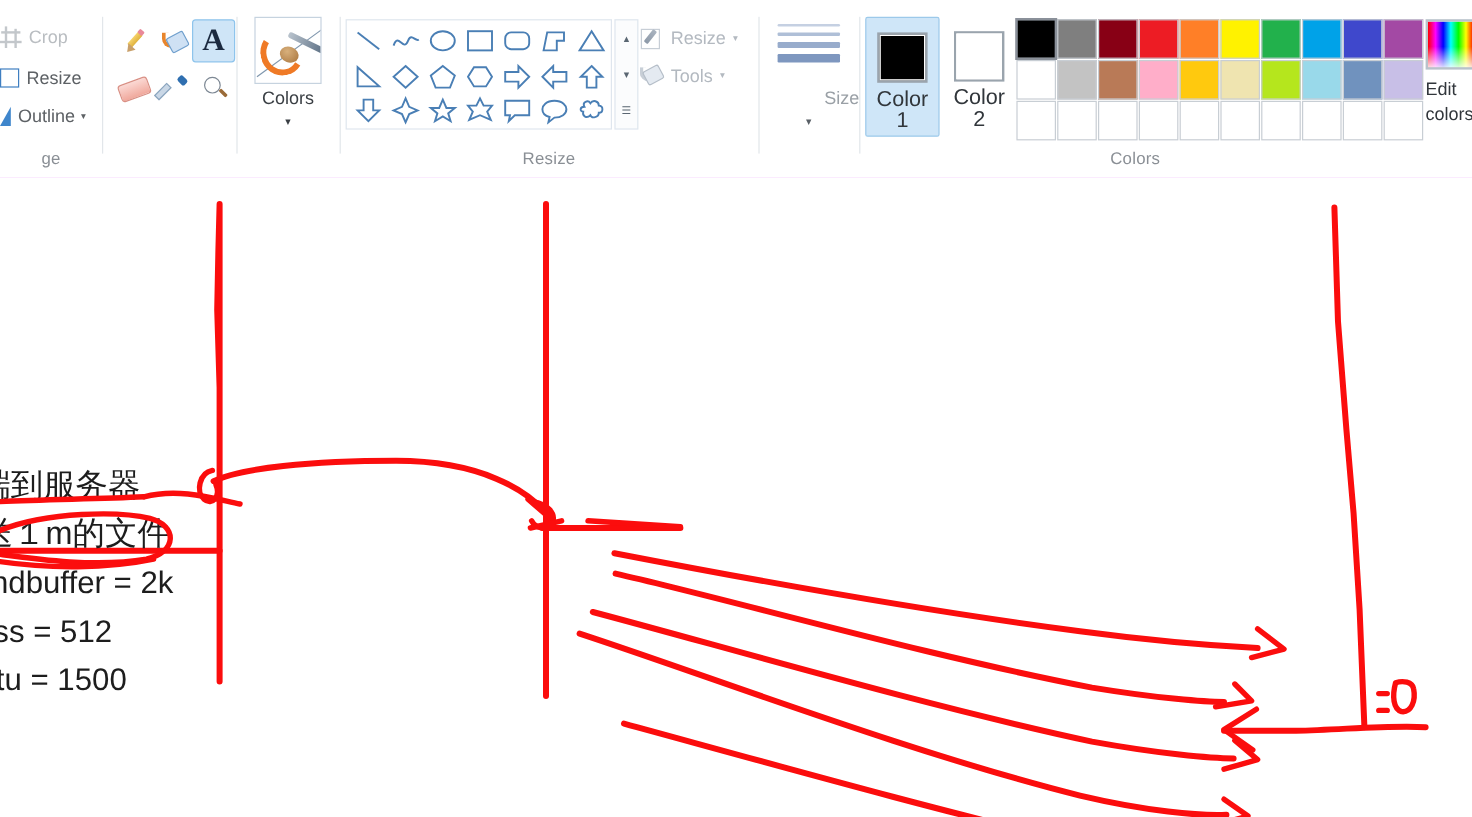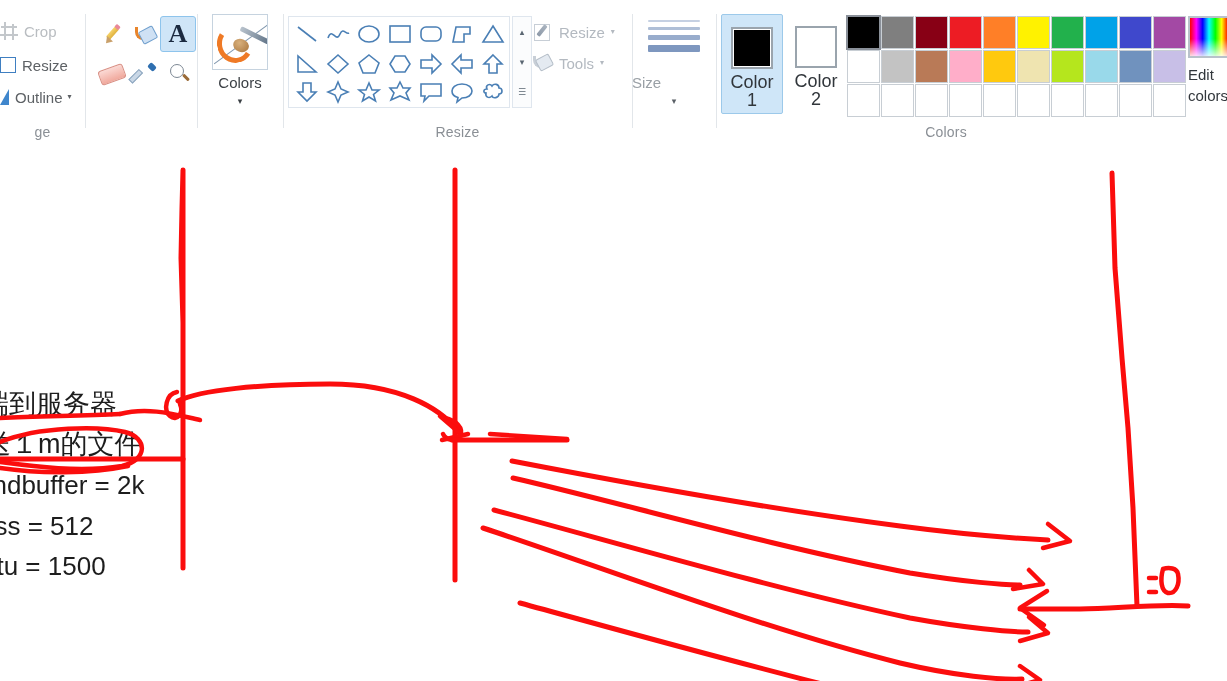--- a/index.html
+++ b/index.html
@@ -123,21 +123,21 @@
   .ico-fillsm .can{position:absolute;left:4px;top:2px;width:13px;height:11px;
     background:#e4eaf1;border:1.3px solid #b5bec8;transform:rotate(-28deg);border-radius:2px;}
   .ico-fillsm .drip{position:absolute;left:0;top:2px;width:5px;height:9px;
     border-left:3px solid #c8cfd7;border-bottom:3px solid #c8cfd7;border-radius:0 0 0 8px;}
 
   
   #g-size{left:632px;width:84px;}
   #sep-size{left:632px;}
   #size-icon{position:absolute;left:648px;top:20px;width:52px;height:46px;}
   #size-icon i{display:block;width:52px;background:#7e97bf;margin-bottom:5px;border-radius:1px;}
-  .size-label{position:absolute;left:632px;top:74px;width:84px;text-align:left;
+  .size-label{position:absolute;left:632px;top:74px;width:84px;text-align:right;
     font-size:15px;color:#9aa0a6;}
   .size-caret{position:absolute;left:632px;top:96px;width:84px;text-align:center;
     font-size:9px;color:#5a6067;}
 
   
   #g-colors{left:716px;width:511px;}
   #sep-colors{left:716px;}
   .colorbig{position:absolute;width:62px;height:100px;border-radius:2px;}
   #c1-wrap{left:721px;top:14px;background:#cfe6f8;border:1px solid #9cc9ea;box-sizing:border-box;}
   #c2-wrap{left:785px;top:14px;background:transparent;}

